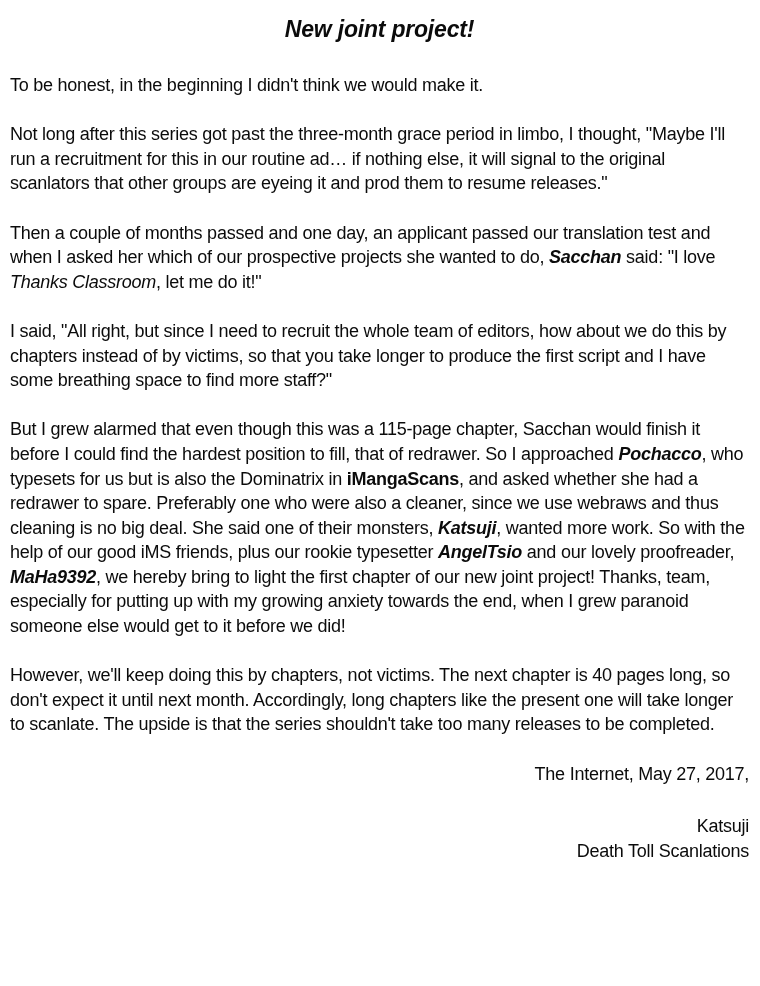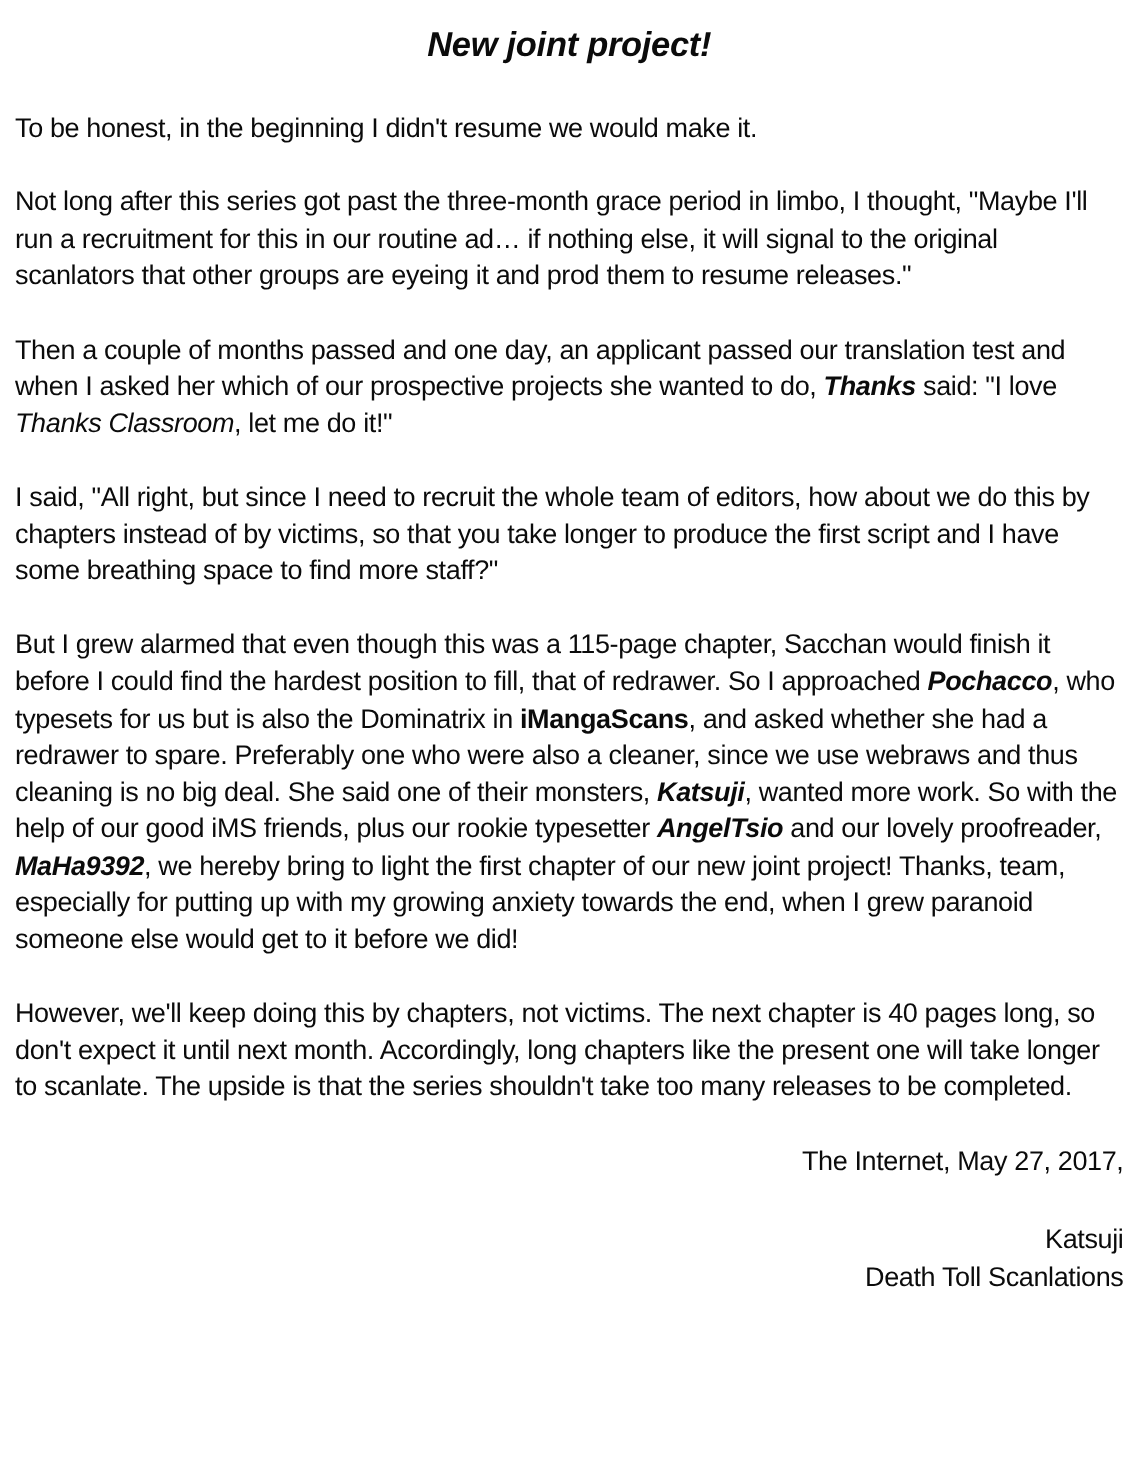--- a/index.html
+++ b/index.html
@@ -52,23 +52,23 @@
     margin: 0;
   }
 </style>
 </head>
 <body style="background: rgb(255, 255, 255);">
 
 <div class="page" style="color: rgb(11, 11, 11);">
   <h1 class="title">New joint project!</h1>
 
   <div class="letter-body" id="letter-body">
-      <p class="para"><span class="seg-n">To be honest, in the beginning I didn't resume we would make it.</span></p>
+      <p class="para"><span class="seg-n">To be honest, in the beginning I didn't think we would make it.</span></p>
       <p class="para"><span class="seg-n">Not long after this series got past the three-month grace period in limbo, I thought, "Maybe I'll run a recruitment for this in our routine ad… if nothing else, it will signal to the original scanlators that other groups are eyeing it and prod them to resume releases."</span></p>
-      <p class="para"><span class="seg-n">Then a couple of months passed and one day, an applicant passed our translation test and when I asked her which of our prospective projects she wanted to do, </span><span class="seg-bi">Thanks</span><span class="seg-n"> said: "I love </span><span class="seg-i">Thanks Classroom</span><span class="seg-n">, let me do it!"</span></p>
+      <p class="para"><span class="seg-n">Then a couple of months passed and one day, an applicant passed our translation test and when I asked her which of our prospective projects she wanted to do, </span><span class="seg-bi">Sacchan</span><span class="seg-n"> said: "I love </span><span class="seg-i">Thanks Classroom</span><span class="seg-n">, let me do it!"</span></p>
       <p class="para"><span class="seg-n">I said, "All right, but since I need to recruit the whole team of editors, how about we do this by chapters instead of by victims, so that you take longer to produce the first script and I have some breathing space to find more staff?"</span></p>
       <p class="para"><span class="seg-n">But I grew alarmed that even though this was a 115-page chapter, Sacchan would finish it before I could find the hardest position to fill, that of redrawer. So I approached </span><span class="seg-bi">Pochacco</span><span class="seg-n">, who typesets for us but is also the Dominatrix in </span><span class="seg-b">iMangaScans</span><span class="seg-n">, and asked whether she had a redrawer to spare. Preferably one who were also a cleaner, since we use webraws and thus cleaning is no big deal. She said one of their monsters, </span><span class="seg-bi">Katsuji</span><span class="seg-n">, wanted more work. So with the help of our good iMS friends, plus our rookie typesetter </span><span class="seg-bi">AngelTsio</span><span class="seg-n"> and our lovely proofreader, </span><span class="seg-bi">MaHa9392</span><span class="seg-n">, we hereby bring to light the first chapter of our new joint project! Thanks, team, especially for putting up with my growing anxiety towards the end, when I grew paranoid someone else would get to it before we did!</span></p>
       <p class="para"><span class="seg-n">However, we'll keep doing this by chapters, not victims. The next chapter is 40 pages long, so don't expect it until next month. Accordingly, long chapters like the present one will take longer to scanlate. The upside is that the series shouldn't take too many releases to be completed.</span></p>
     </div>
 
   <div class="signoff">
     <p class="dateline">The Internet, May 27, 2017,</p>
     <p class="author">Katsuji</p>
     <p class="group">Death Toll Scanlations</p>
   </div>

